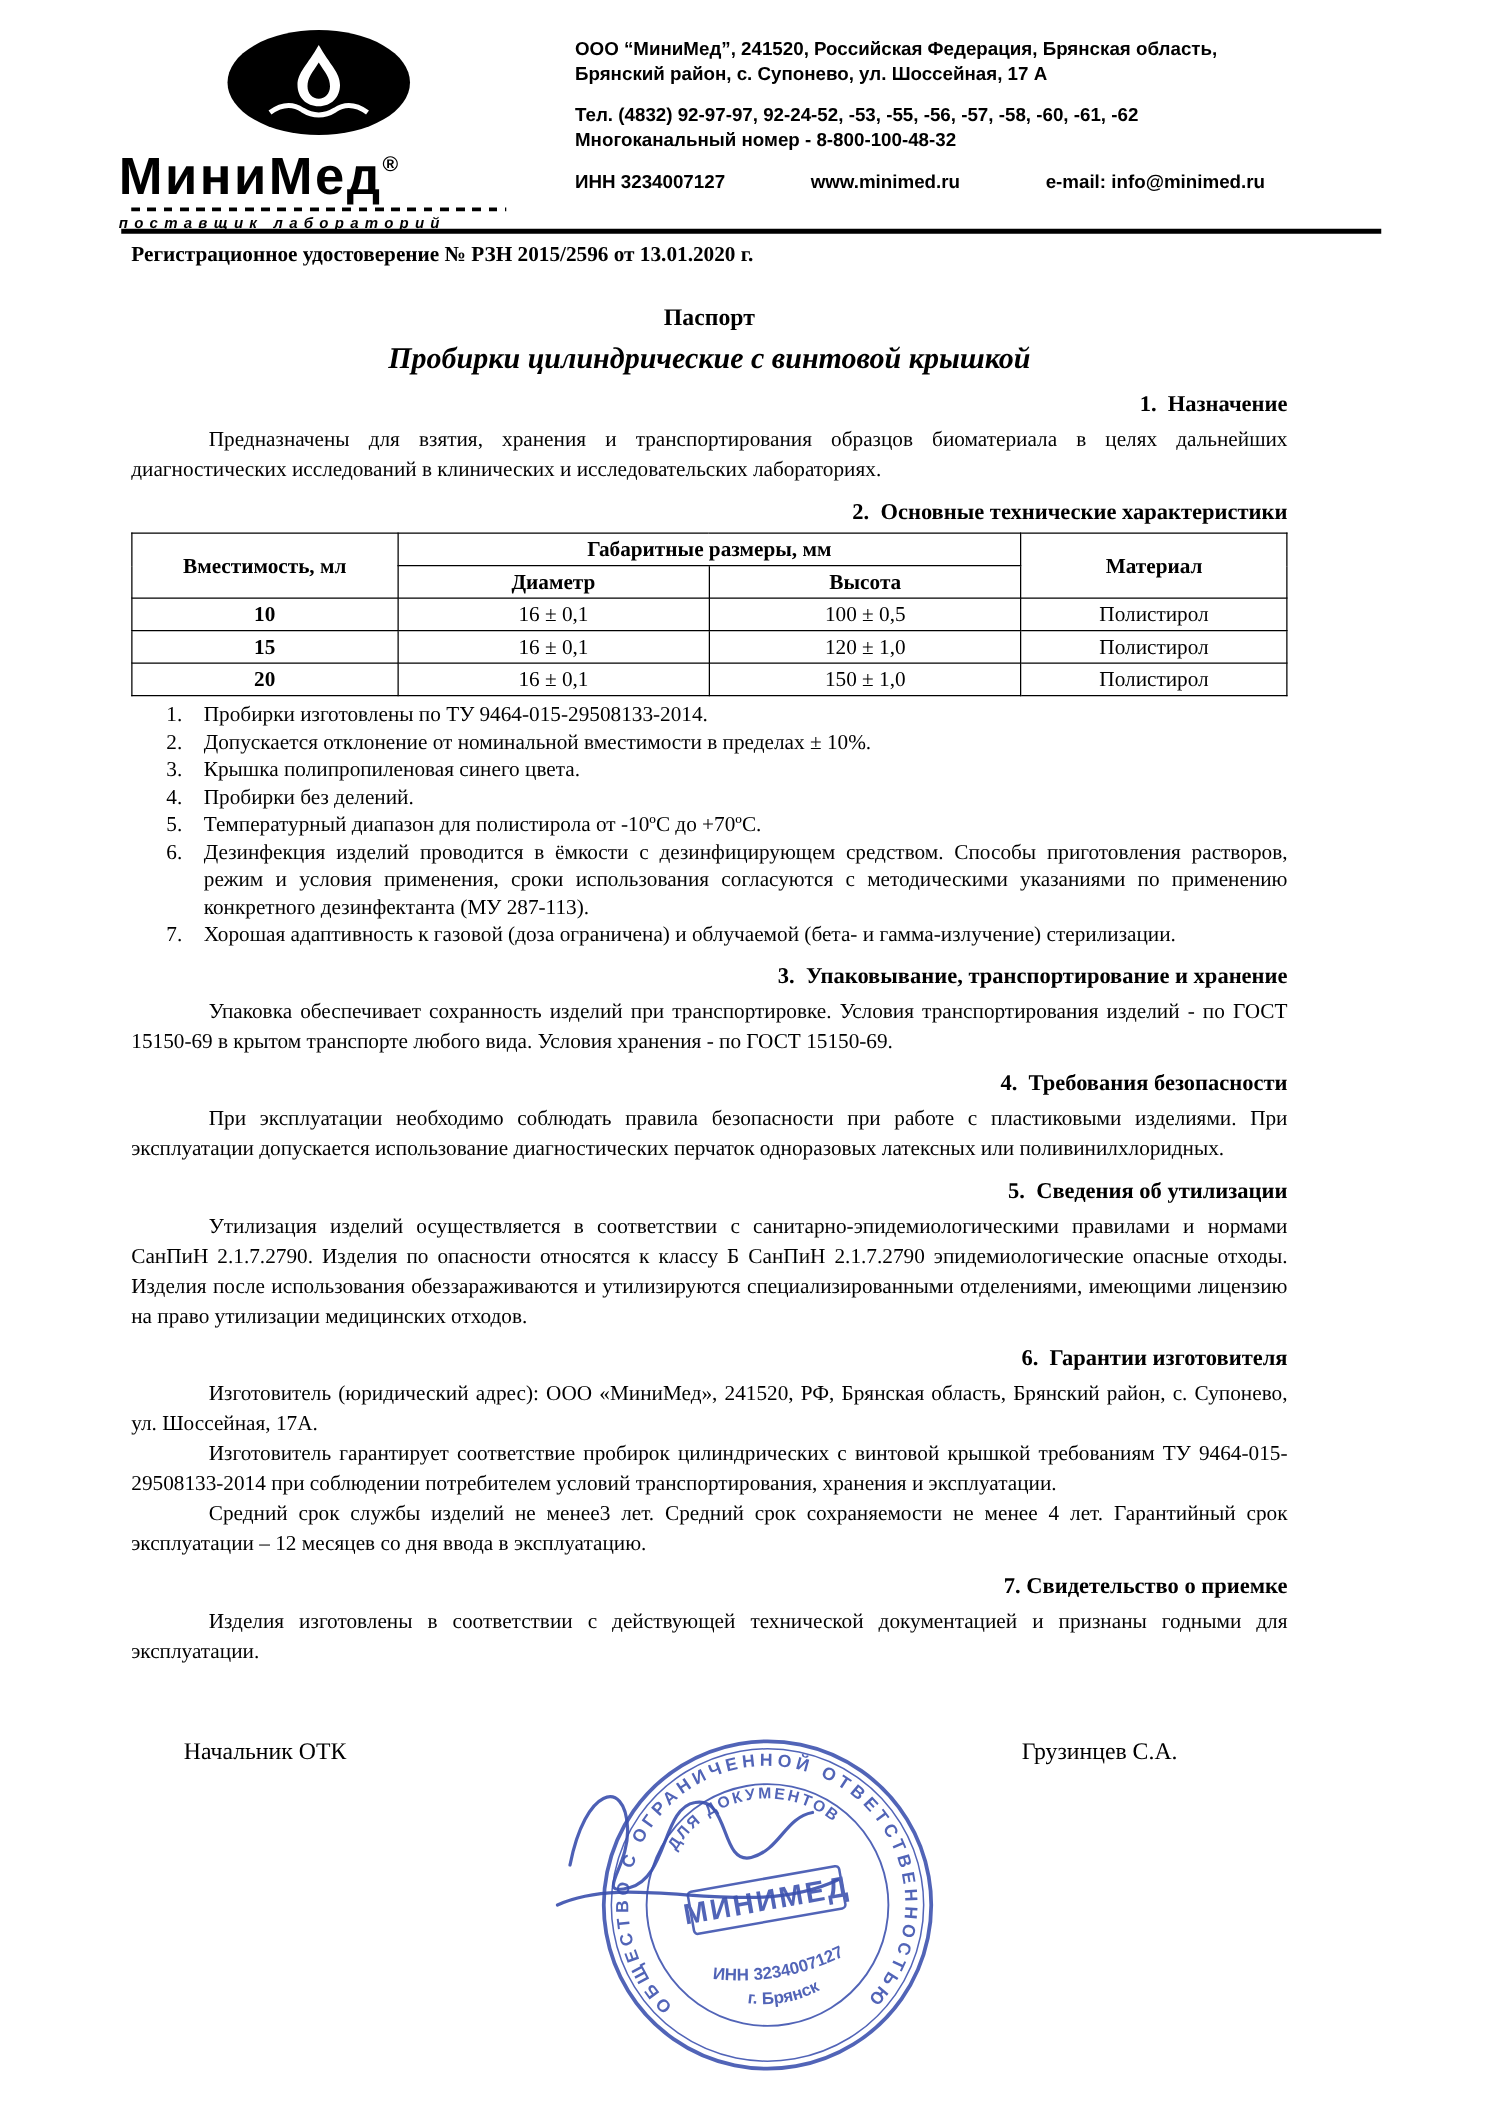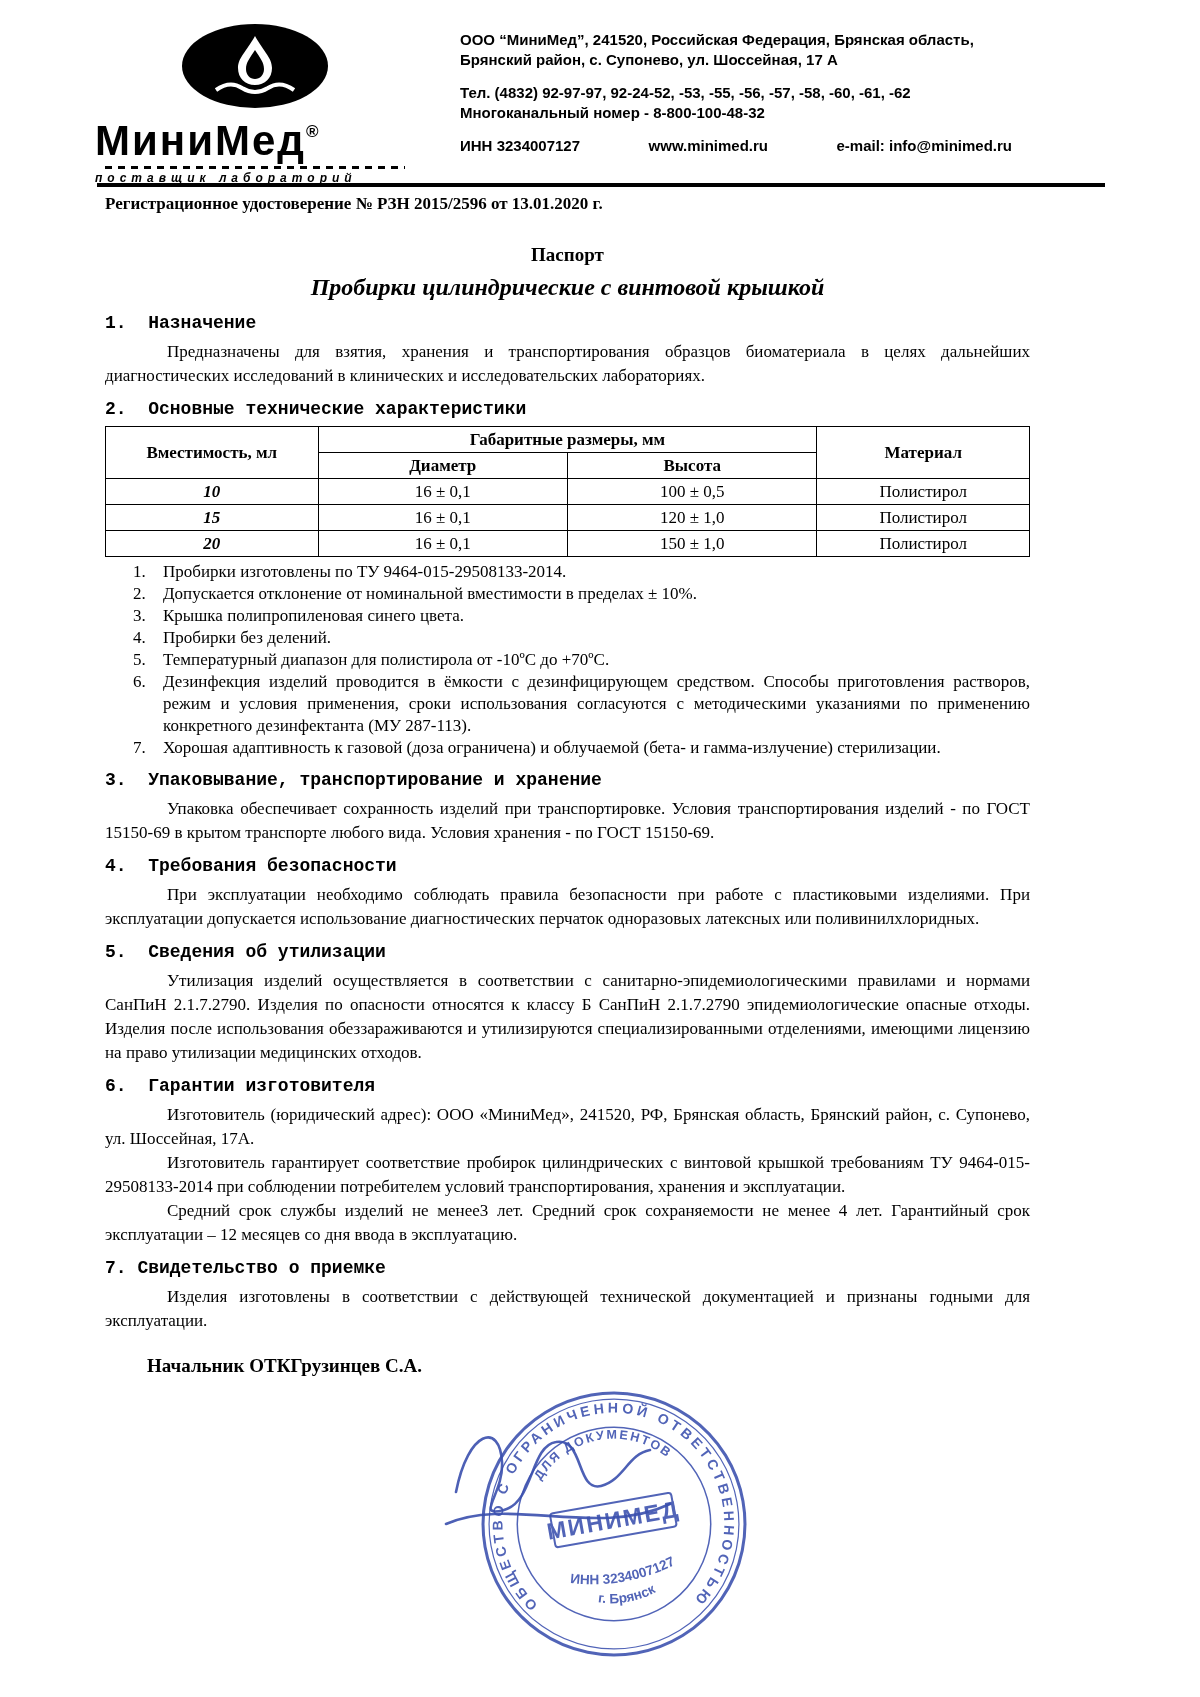--- a/index.html
+++ b/index.html
@@ -22,35 +22,35 @@
   .c-group{margin-bottom:13px;}
   .inn-row{display:flex;justify-content:space-between;align-items:baseline;}
   .inn-row .n{font-weight:bold;}
   .header-rule{position:absolute;left:97px;top:183px;width:1008px;height:4px;background:#000;}
   
   .content{position:absolute;left:105px;top:192px;width:925px;font-size:17px;line-height:24px;
     text-align:justify;}
   .reg{margin-bottom:24px;line-height:24px;font-weight:bold;}
   .doc-title,.doc-sub{text-align:center;font-weight:bold;font-size:19px;line-height:30px;text-indent:0;}
   .doc-sub2{text-align:center;font-weight:bold;font-style:italic;font-size:24px;line-height:30px;margin-top:2px;}
-  .sec-h{text-align:left;font-weight:bold;font-size:18px;line-height:26px;margin:8px 0 4px;text-indent:0;font-family:Liberation Mono, monospace;}
+  .sec-h{text-align:right;font-weight:bold;font-size:18px;line-height:26px;margin:8px 0 4px;text-indent:0;}
   .para{margin:0;text-indent:62px;}
   
   .spec-table{width:100%;border-collapse:collapse;margin:2px 0 4px;}
   .spec-table th,.spec-table td{border:1.6px solid #000;text-align:center;padding:1px 4px;
     font-size:17px;line-height:23px;}
   .spec-table th{font-weight:bold;}
-  .cap{font-weight:bold;font-style:italic;}
+  .cap{font-weight:bold;}
   
   .notes{margin-top:4px;}
   .note{position:relative;padding-left:58px;line-height:22px;text-align:justify;}
   .note-num{position:absolute;left:28px;}
   
-  .sig-row{display:flex;justify-content:flex-start;margin-top:21px;padding:0 88px 0 42px;
-    font-weight:bold;font-size:19px;}
+  .sig-row{display:flex;justify-content:space-between;margin-top:57px;padding:0 88px 0 42px;
+    font-weight:normal;font-size:19px;}
   
   .stamp{position:absolute;left:478px;top:1388px;width:272px;height:272px;transform:rotate(-10deg);}
   .st-ring{font-family:"Liberation Sans",sans-serif;font-weight:bold;font-size:14px;
     letter-spacing:3.5px;fill:var(--stamp-color,#3a4fae);}
   .st-ring2{font-family:"Liberation Sans",sans-serif;font-weight:bold;font-size:12.5px;
     letter-spacing:2px;fill:var(--stamp-color,#3a4fae);}
   .st-name{font-family:"Liberation Sans",sans-serif;font-weight:bold;font-size:23px;
     letter-spacing:2px;text-anchor:middle;fill:var(--stamp-color,#3a4fae);}
   .st-small{font-family:"Liberation Sans",sans-serif;font-weight:bold;font-size:13.5px;
     text-anchor:middle;fill:var(--stamp-color,#3a4fae);}

